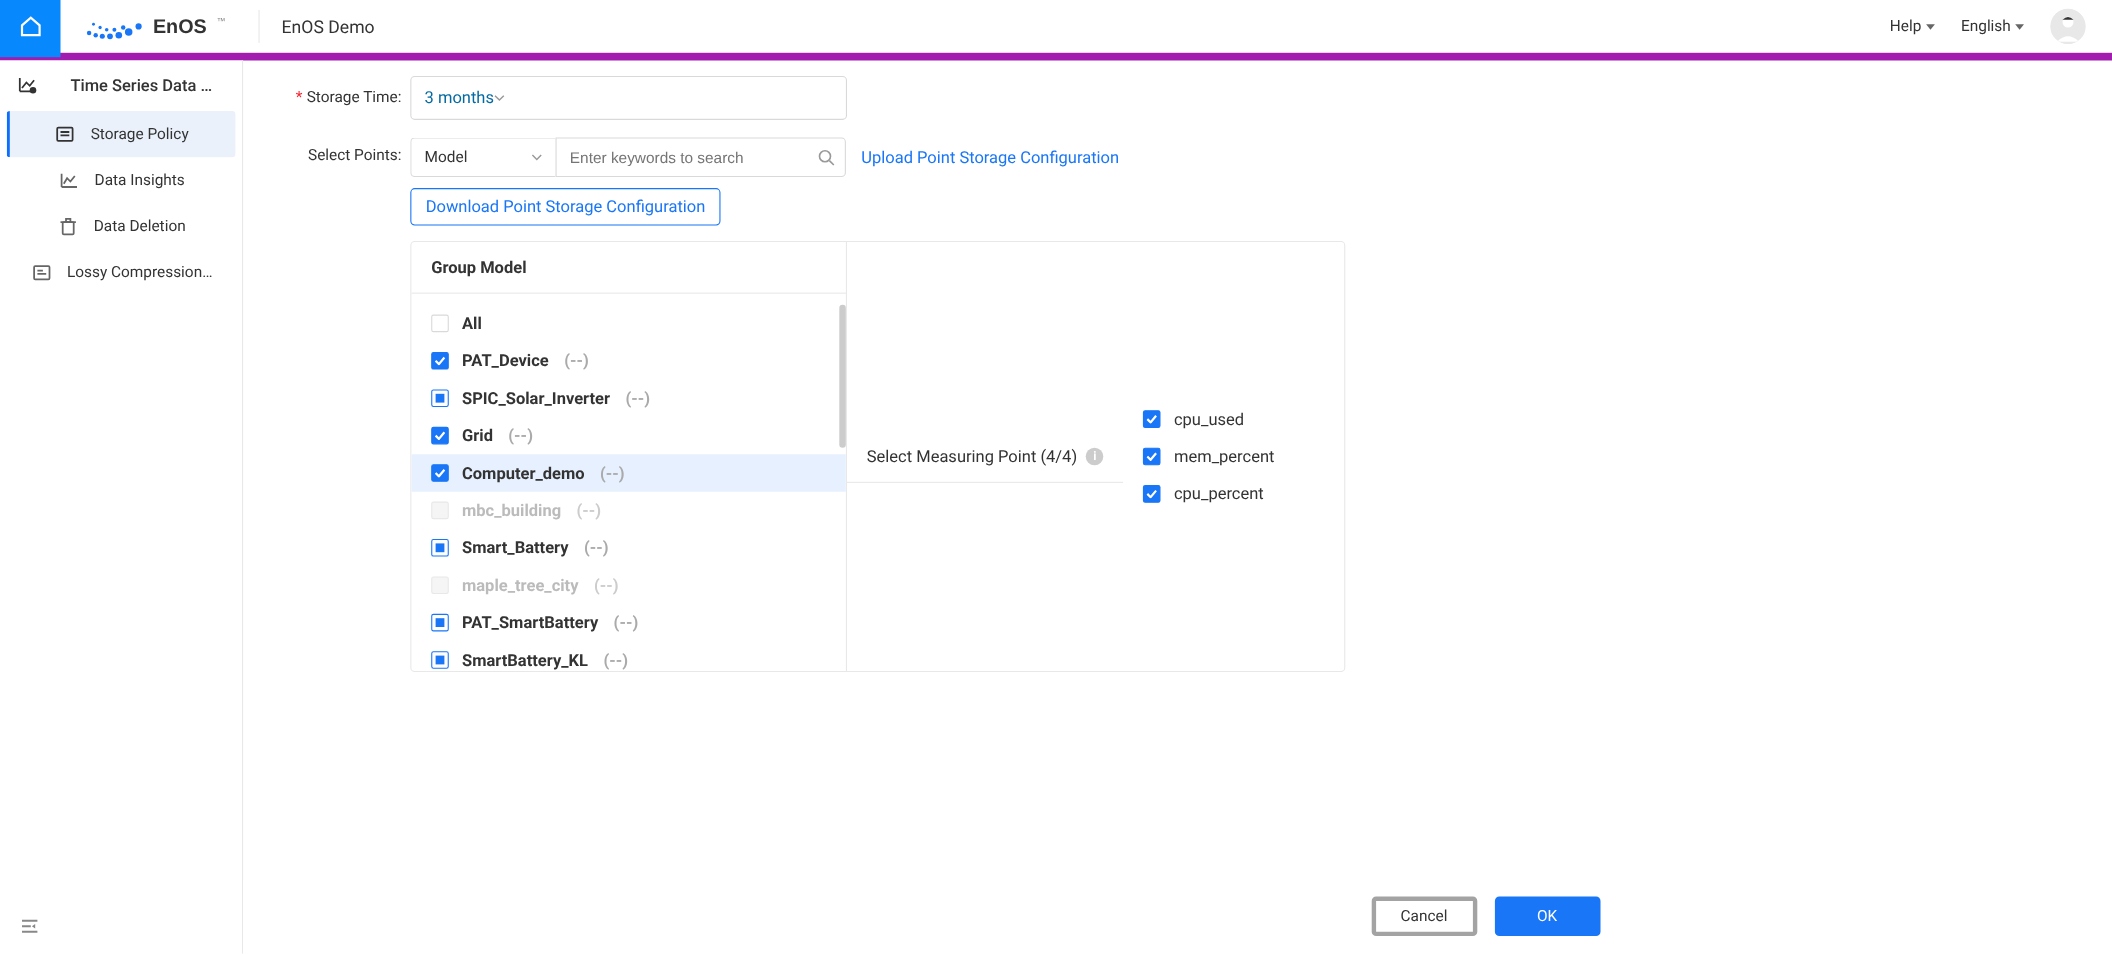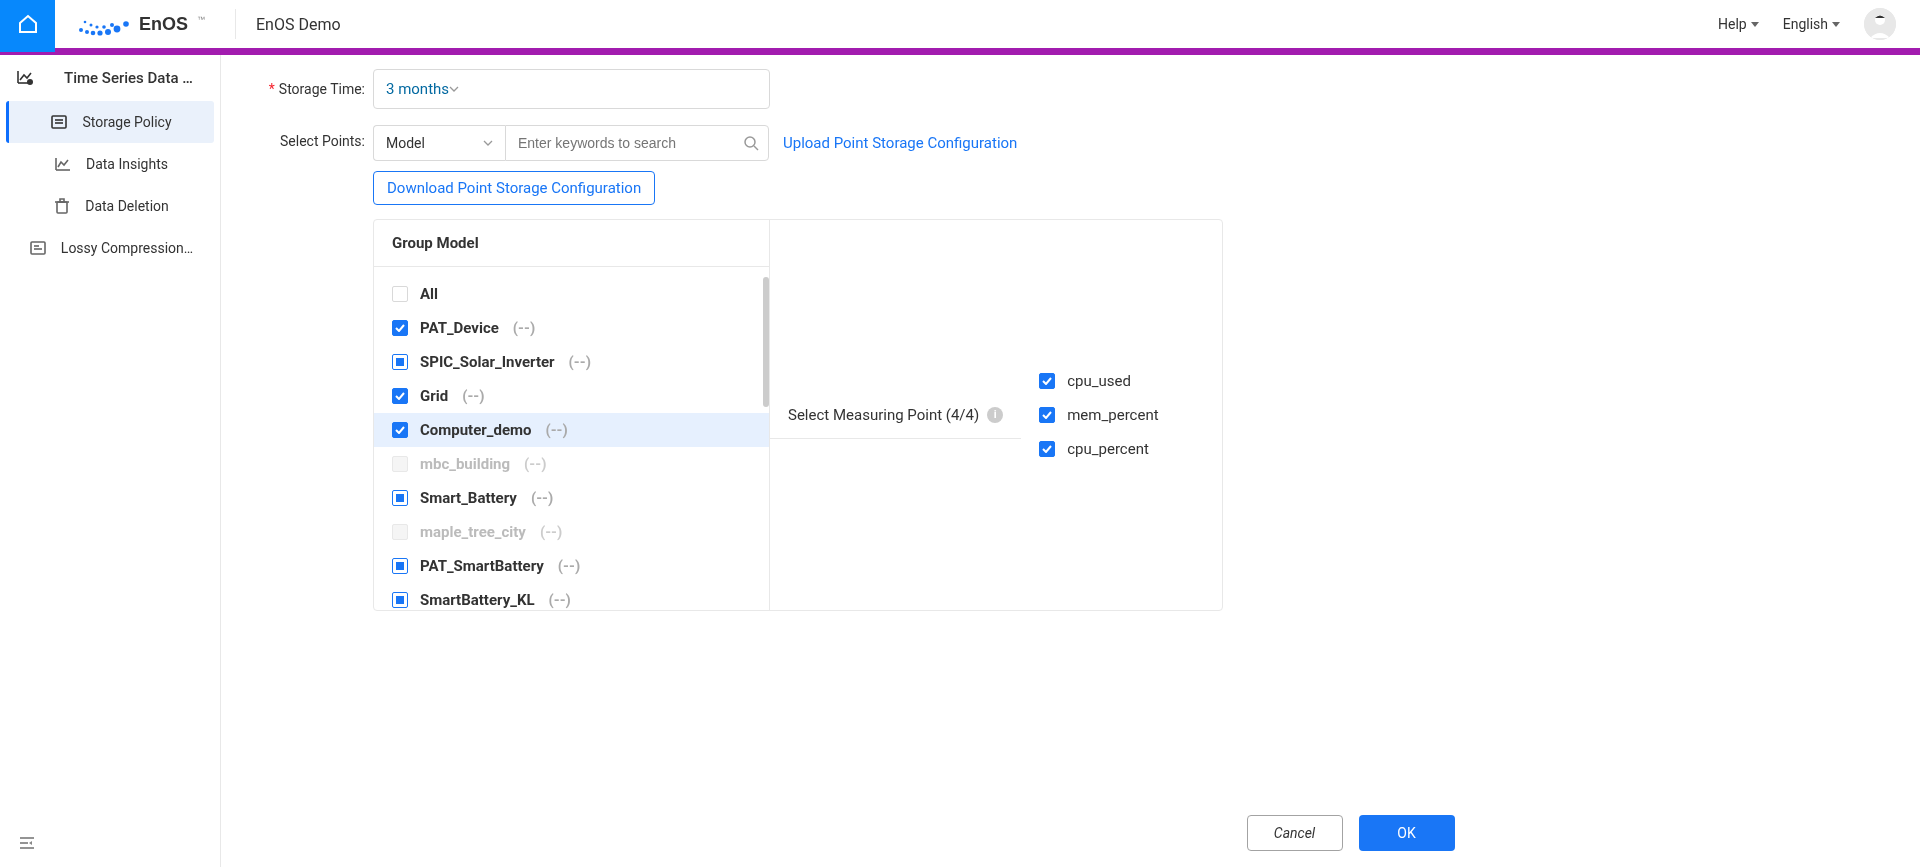--- a/index.html
+++ b/index.html
@@ -62,21 +62,21 @@
 .cbox { width: 16px; height: 16px; border: 1px solid #d9d9d9; border-radius: 2px; display: flex; align-items: center; justify-content: center; flex-shrink: 0; background: #fff; }
 .cbox.checked { background: #1976f6; border-color: #1976f6; }
 .cbox.indeterminate { border-color: #1976f6; }
 .cbox.indeterminate::after { content: ''; width: 8px; height: 8px; background: #1976f6; }
 .cbox.disabled { background: #f5f5f5; border-color: #e8e8e8; }
 .check-mark { width: 10px; height: 8px; }
 
 
 .footer-actions { position: absolute; left: 0; right: 0; bottom: 0; padding: 16px 24px; display: flex; justify-content: center; gap: 16px; background: #fff; }
 .btn { min-width: 96px; height: 36px; border-radius: 4px; font-size: 14px; cursor: pointer; display: flex; align-items: center; justify-content: center; }
-.btn-default { border: 1px solid #a3a3a3; background: #fff; color: #333; font-style: italic; }
+.btn-default { border: 4px solid #a3a3a3; background: #fff; color: #333; }
 .btn-primary { border: none; background: #1976f6; color: #fff; }
 .footer-center { display:flex; gap:16px; margin-left: 560px; }
 
 
 .scroll-track { position: absolute; top: 10px; right: 0; width: 6px; height: 130px; background: #ccc; border-radius: 3px; }
 </style>
 </head>
 <body>
 
 <div class="header">

